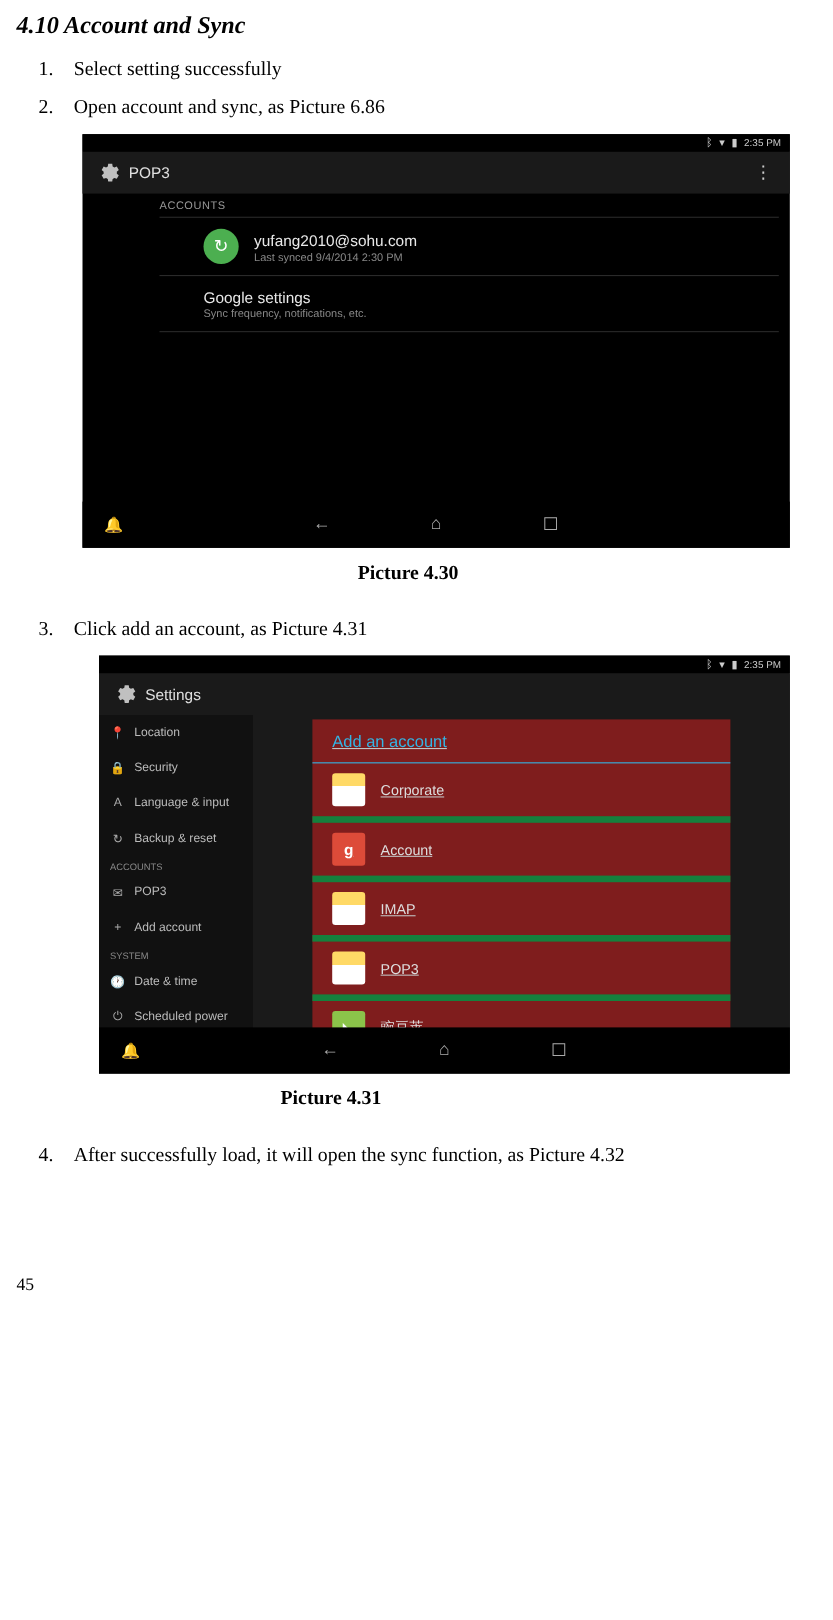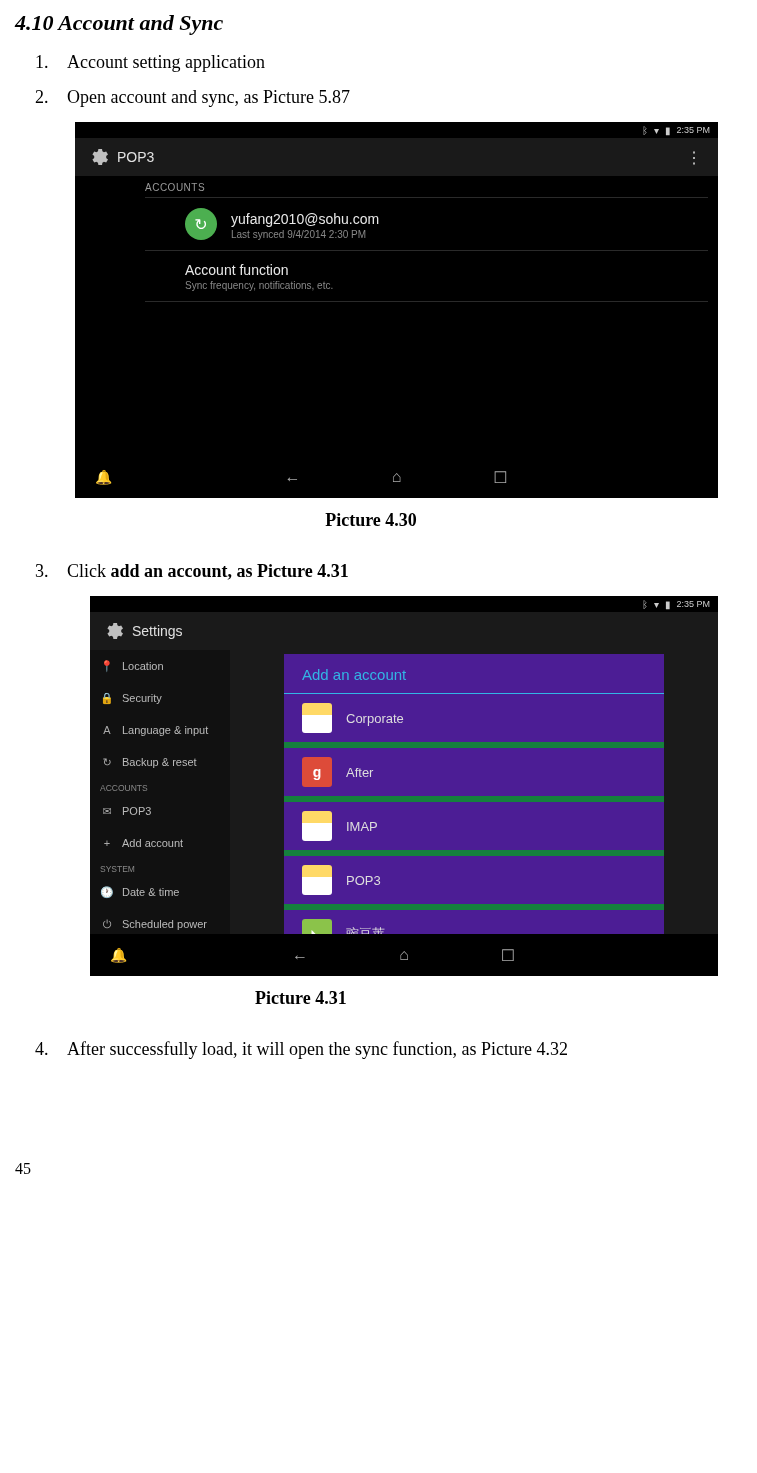--- a/index.html
+++ b/index.html
@@ -3,21 +3,21 @@
   <meta charset="utf-8">
   <style>
     * { box-sizing: border-box; margin: 0; padding: 0; }
     body { font-family: 'Times New Roman', serif; background: #fff; width: 757px; }
     .page { padding: 10px 30px 20px 15px; }
     .section-title { font-size: 22px; font-weight: bold; margin-bottom: 16px; font-style: italic; }
     .list { list-style: none; padding-left: 20px; }
     .list-item { font-size: 18px; margin-bottom: 14px; display: flex; }
     .list-item .num { width: 32px; }
     .list-item .txt { flex: 1; }
-    .bold { font-weight: bold; }
+    .bold { font-weight: normal; }
     
     .screenshot { margin: 10px 0 12px 60px; width: 643px; background: #000; position: relative; color: #c0c0c0; font-family: Arial, Helvetica, sans-serif; }
     .ss-430 { height: 376px; }
     .ss-431 { height: 380px; margin-left: 75px; width: 628px; }
     
     .status-bar { height: 16px; background: #000; display: flex; justify-content: flex-end; align-items: center; padding-right: 8px; gap: 6px; font-size: 9px; color: #ccc; }
     .status-bar .bt-icon, .status-bar .wifi-icon, .status-bar .bat-icon { font-size: 10px; }
     
     .app-header { height: 38px; background: #1a1a1a; display: flex; align-items: center; padding: 0 10px; }
     .gear-icon { width: 26px; height: 26px; display: inline-flex; align-items: center; justify-content: center; }
@@ -39,21 +39,21 @@
     .nav-btn { width: 34px; height: 28px; display: flex; align-items: center; justify-content: center; color: #aaa; font-size: 16px; cursor: pointer; }
     .nav-bell { position: absolute; left: 20px; color: #888; font-size: 14px; }
     
     .settings-layout { display: flex; height: calc(100% - 58px); }
     .sidebar { width: 140px; background: #111; color: #bbb; font-size: 11px; }
     .side-item { display: flex; align-items: center; padding: 8px 10px; gap: 8px; min-height: 32px; }
     .side-icon { width: 14px; text-align: center; font-size: 11px; color: #aaa; }
     .side-label { font-size: 8.5px; color: #888; padding: 5px 10px 2px; }
     
     .modal-back { flex: 1; background: #1a1a1a; display: flex; align-items: flex-start; justify-content: center; }
-    .modal { width: 380px; background: #4c1d95; margin-top: 4px; padding-bottom: 4px; }
+    .modal { width: 380px; background: #7f1d1d; margin-top: 4px; padding-bottom: 4px; text-decoration: underline; }
     .modal-title { color: #33b5e5; font-size: 15px; padding: 12px 18px 10px; border-bottom: 1px solid #33b5e5; }
     .modal-item { display: flex; align-items: center; padding: 9px 18px; gap: 14px; border-bottom: 6px solid #15803d; cursor: pointer; }
     .modal-item:last-child { border-bottom: none; }
     .acct-icon { width: 30px; height: 30px; display: inline-flex; align-items: center; justify-content: center; font-size: 14px; color: #fff; border-radius: 3px; flex-shrink: 0; }
     .acct-icon.mail { background: linear-gradient(#ffd966 40%, #fff 40%); position: relative; }
     .acct-icon.mail::after { content: ""; position: absolute; bottom: 4px; width: 18px; height: 10px; background: #fff; clip-path: polygon(0 0, 50% 70%, 100% 0, 100% 100%, 0 100%); }
     .acct-icon.google { background: #dd4b39; font-weight: bold; }
     .acct-icon.green { background: #8bc34a; }
     .modal-label { font-size: 13px; color: #ddd; }
     
@@ -63,25 +63,25 @@
   </style>
 </head>
 <body>
 
 <div class="page">
   <h2 class="section-title">4.10 Account and Sync</h2>
 
   <ol class="list">
     <li class="list-item">
       <span class="num">1.</span>
-      <span class="txt">Account setting application</span>
+      <span class="txt">Select setting successfully</span>
     </li>
     <li class="list-item">
       <span class="num">2.</span>
-      <span class="txt">Open account and sync, as Picture 5.87</span>
+      <span class="txt">Open account and sync, as Picture 6.86</span>
     </li>
   </ol>
 
   <div class="screenshot ss-430">
     <div class="status-bar">
       <span class="bt-icon">ᛒ</span>
       <span class="wifi-icon">▾</span>
       <span class="bat-icon">▮</span>
       <span>2:35 PM</span>
     </div>
@@ -99,21 +99,21 @@
     <div class="row">
       <div class="row-icon sync-icon"></div>
       <div class="row-text">
         <div class="row-title">yufang2010@sohu.com</div>
         <div class="row-sub">Last synced 9/4/2014 2:30 PM</div>
       </div>
     </div>
     <div class="divider"></div>
     <div class="row row-noicon">
       <div class="row-text">
-        <div class="row-title">Account function</div>
+        <div class="row-title">Google settings</div>
         <div class="row-sub">Sync frequency, notifications, etc.</div>
       </div>
     </div>
     <div class="divider"></div>
     <div class="nav-bar">
       <span class="nav-bell">🔔</span>
       <span class="nav-btn">←</span>
       <span class="nav-btn">⌂</span>
       <span class="nav-btn">☐</span>
     </div>
@@ -184,21 +184,21 @@
       </div>
       <div class="modal-back">
         <div class="modal">
           <div class="modal-title">Add an account</div>
           <div class="modal-item">
             <span class="acct-icon mail"></span>
             <span class="modal-label">Corporate</span>
           </div>
           <div class="modal-item">
             <span class="acct-icon google">g</span>
-            <span class="modal-label">After</span>
+            <span class="modal-label">Account</span>
           </div>
           <div class="modal-item">
             <span class="acct-icon mail"></span>
             <span class="modal-label">IMAP</span>
           </div>
           <div class="modal-item">
             <span class="acct-icon mail"></span>
             <span class="modal-label">POP3</span>
           </div>
           <div class="modal-item">

